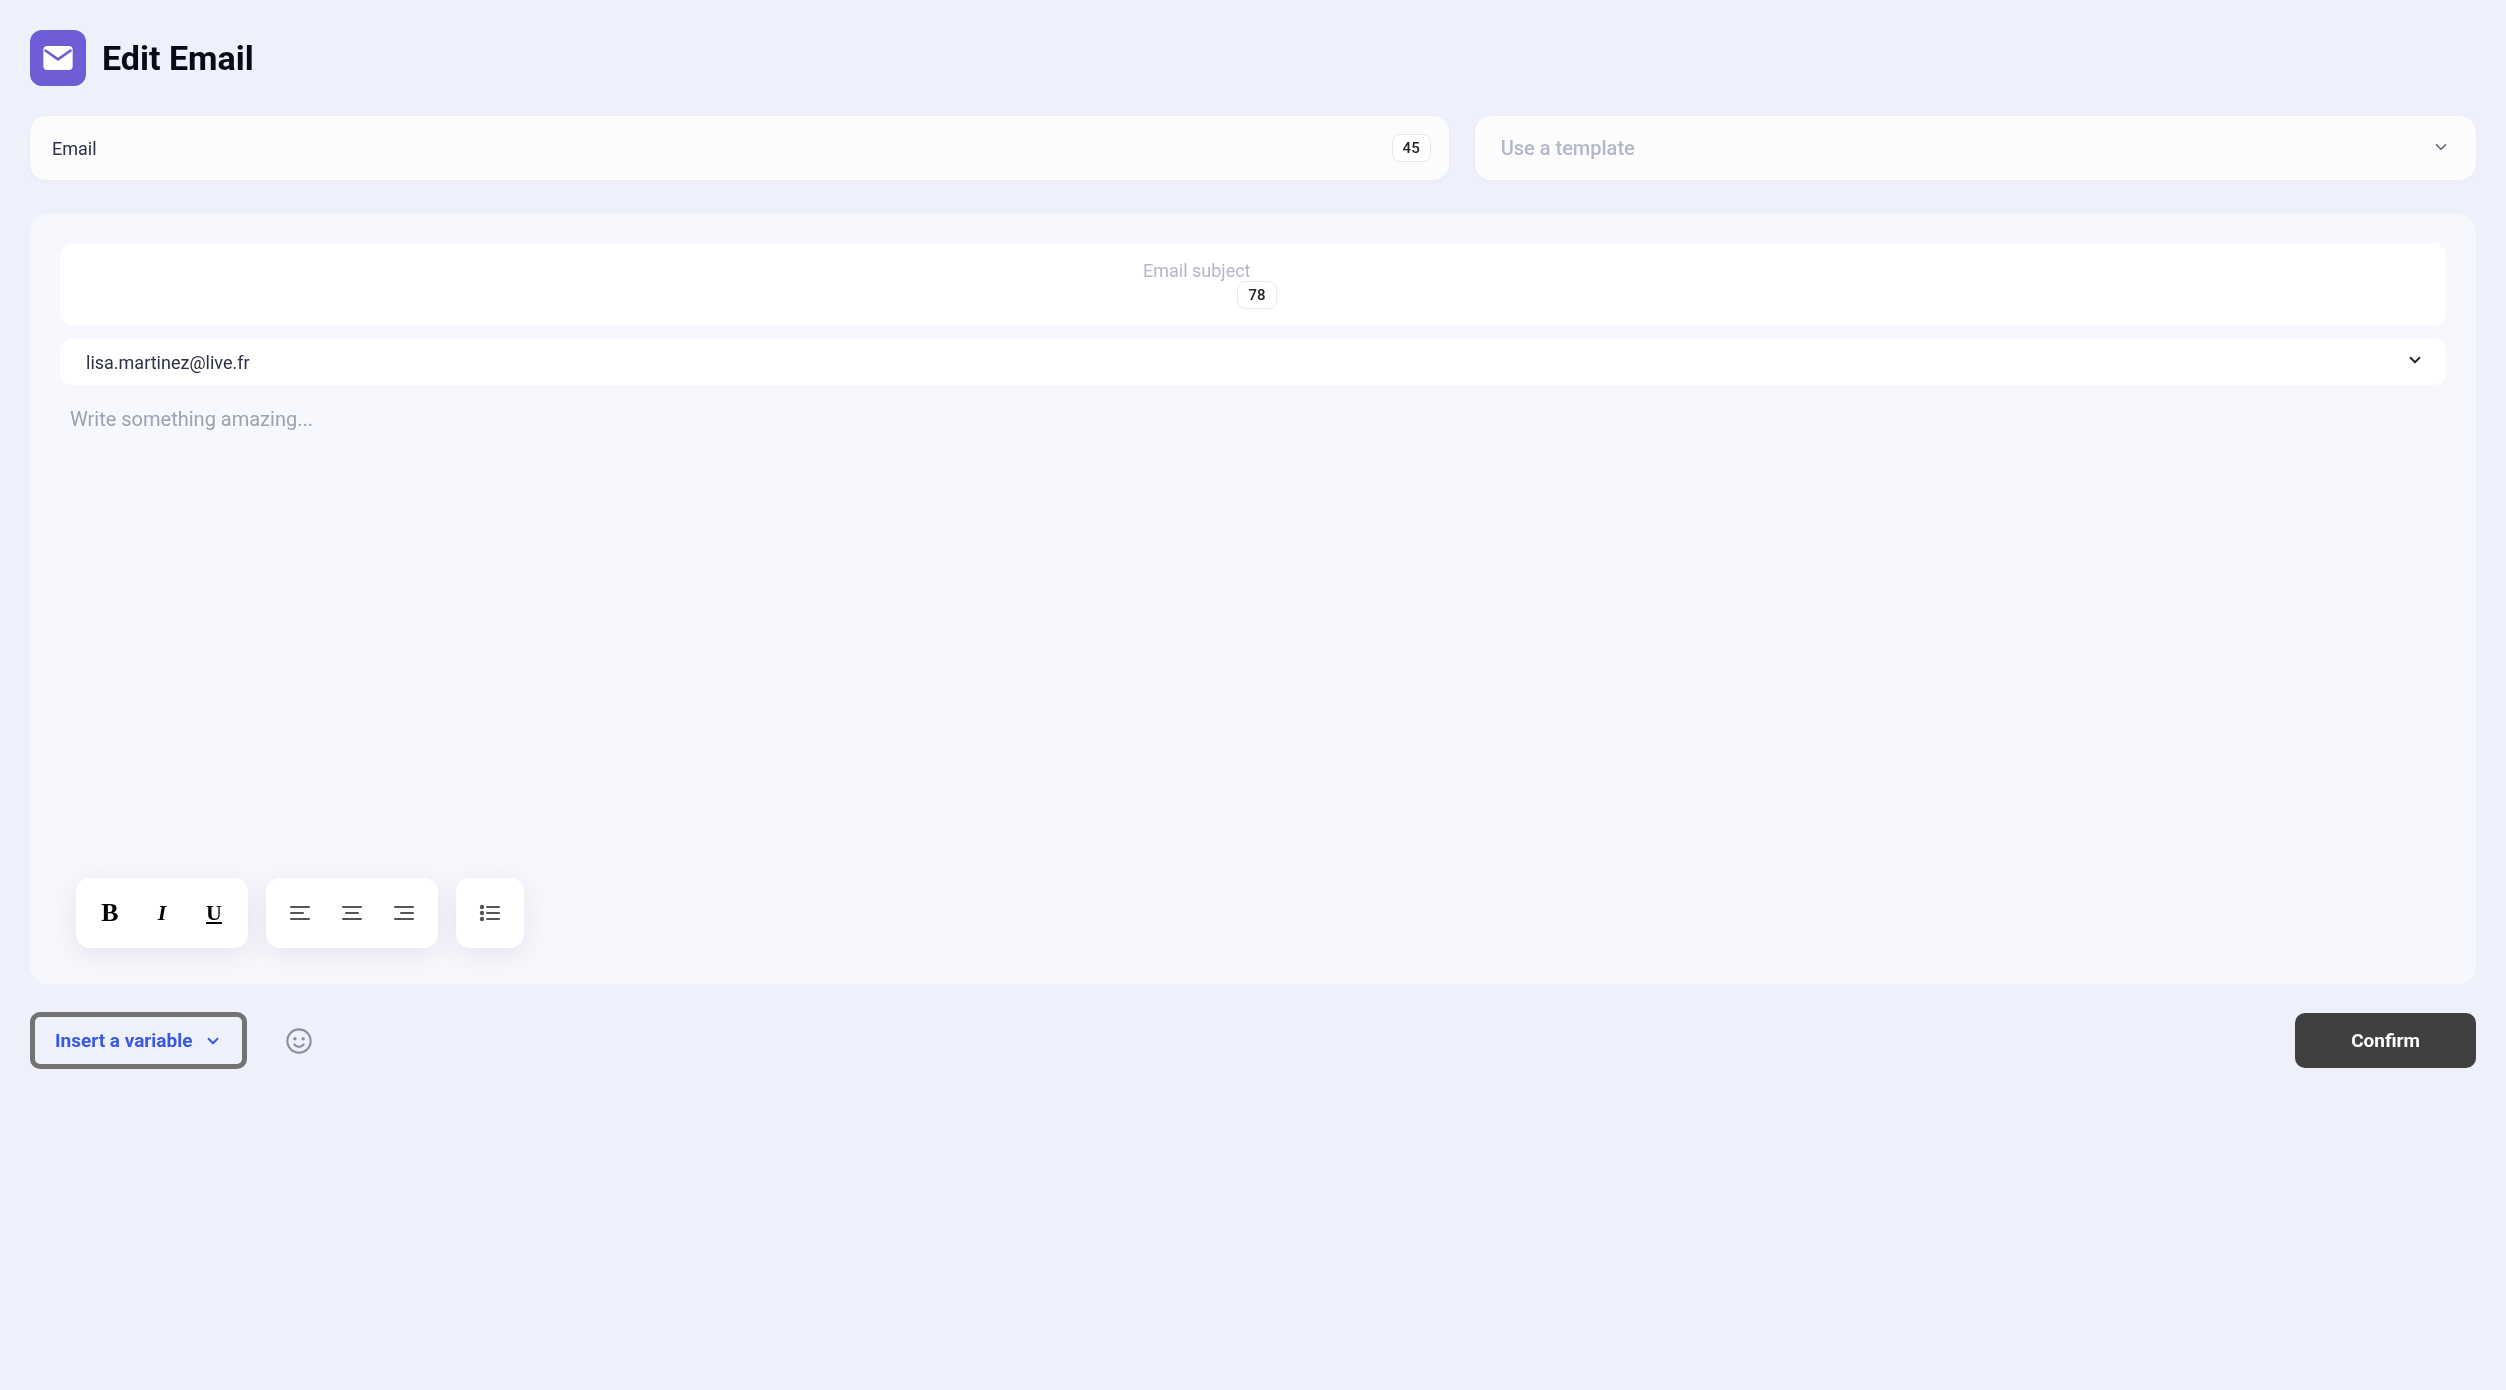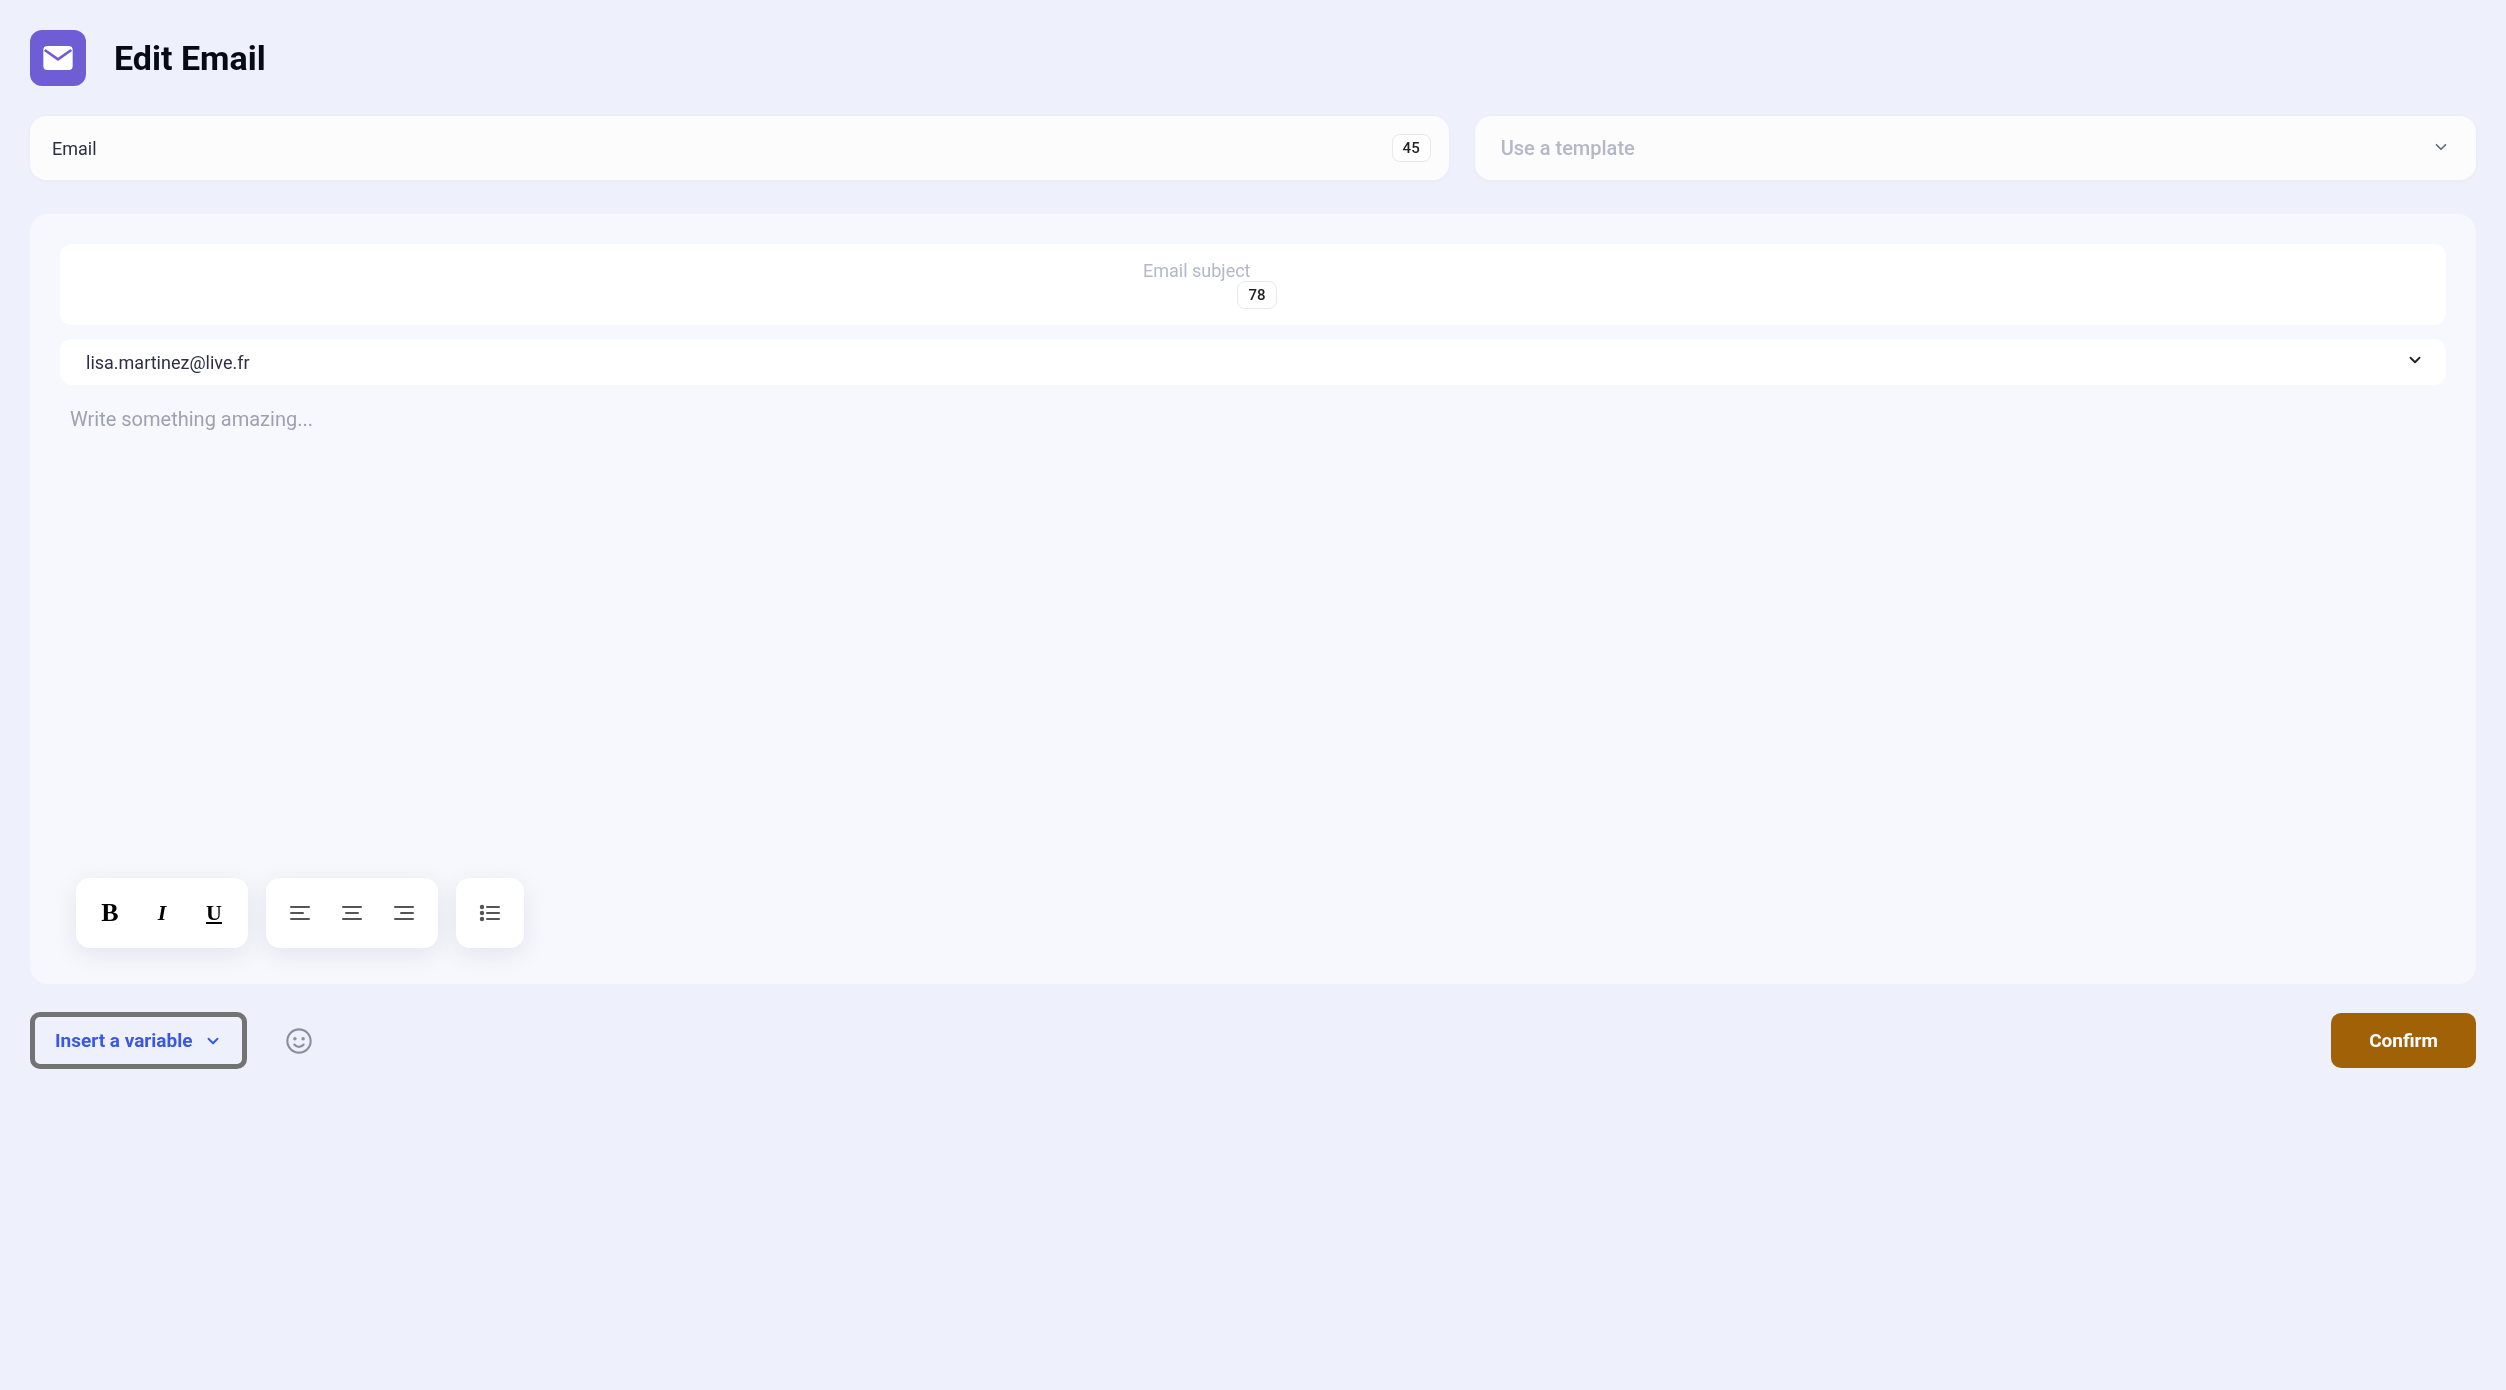--- a/index.html
+++ b/index.html
@@ -10,21 +10,21 @@
     }
     body {
       background: #eef1fb;
       padding: 30px;
       min-height: 100vh;
     }
     
     .header {
       display: flex;
       align-items: center;
-      gap: 28px;
+      gap: 16px;
       margin-bottom: 30px;
     }
     .header-icon {
       width: 56px;
       height: 56px;
       background: #6e5dd5;
       border-radius: 12px;
       display: flex;
       align-items: center;
       justify-content: center;
@@ -223,27 +223,27 @@
       width: 28px;
       height: 28px;
       cursor: pointer;
       background: transparent;
       border: none;
       display: flex;
       align-items: center;
       justify-content: center;
     }
     .confirm-btn {
-      background: #a16207;
+      background: #404040;
       color: #fff;
       font-size: 19px;
       font-weight: 700;
       border: none;
       border-radius: 10px;
-      padding: 16px 38px;
+      padding: 16px 56px;
       cursor: pointer;
     }
   </style>
 </head>
 <body>
 
 <div class="header">
   <div class="header-icon">
     <svg viewBox="0 0 24 24" fill="none" stroke="#fff" stroke-width="2">
       <rect x="2" y="4" width="20" height="16" rx="2" fill="#fff"></rect>

